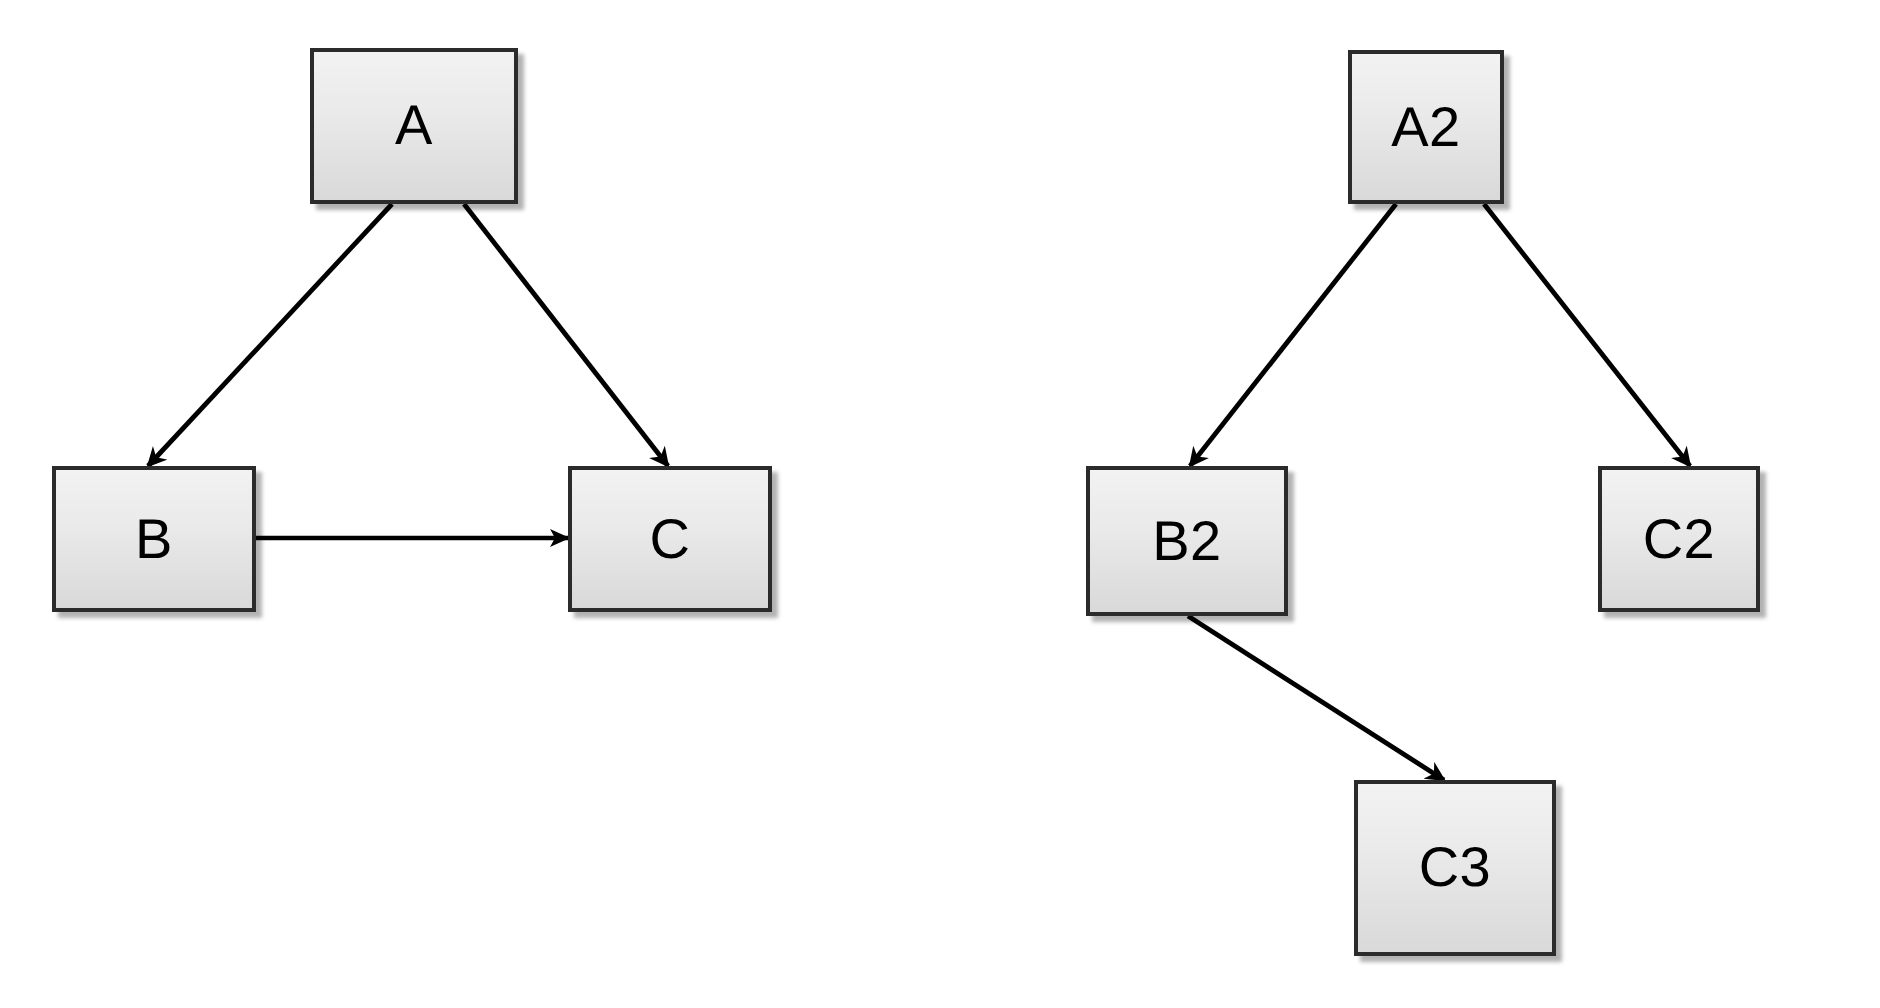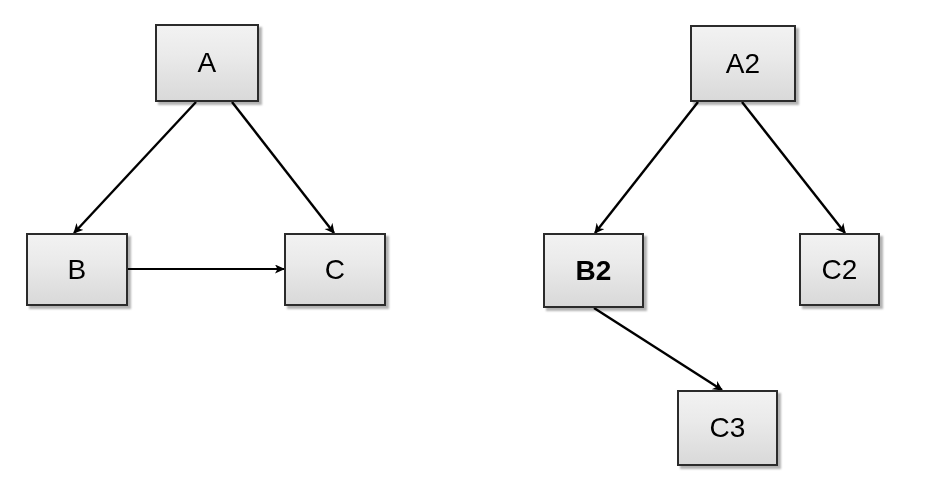--- a/index.html
+++ b/index.html
@@ -70,27 +70,27 @@
   <div id="nodes-group">
       <div class="node" style="left: 155px; top: 24px; width: 104px; height: 78px;">
         <span class="node-label">A</span>
       </div>
       <div class="node" style="left: 26px; top: 233px; width: 102px; height: 73px;">
         <span class="node-label">B</span>
       </div>
       <div class="node" style="left: 284px; top: 233px; width: 102px; height: 73px;">
         <span class="node-label">C</span>
       </div>
-      <div class="node" style="left: 690px; top: 25px; width: 106px; height: 77px;">
+      <div class="node" style="left: 674px; top: 25px; width: 78px; height: 77px;">
         <span class="node-label">A2</span>
       </div>
-      <div class="node" style="left: 543px; top: 233px; width: 101px; height: 75px; font-weight: bold;">
+      <div class="node" style="left: 543px; top: 233px; width: 101px; height: 75px;">
         <span class="node-label">B2</span>
       </div>
       <div class="node" style="left: 799px; top: 233px; width: 81px; height: 73px;">
         <span class="node-label">C2</span>
       </div>
-      <div class="node" style="left: 677px; top: 390px; width: 101px; height: 76px;">
+      <div class="node" style="left: 677px; top: 390px; width: 101px; height: 88px;">
         <span class="node-label">C3</span>
       </div>
     </div>
 
 </div>
 
 </body></html>

